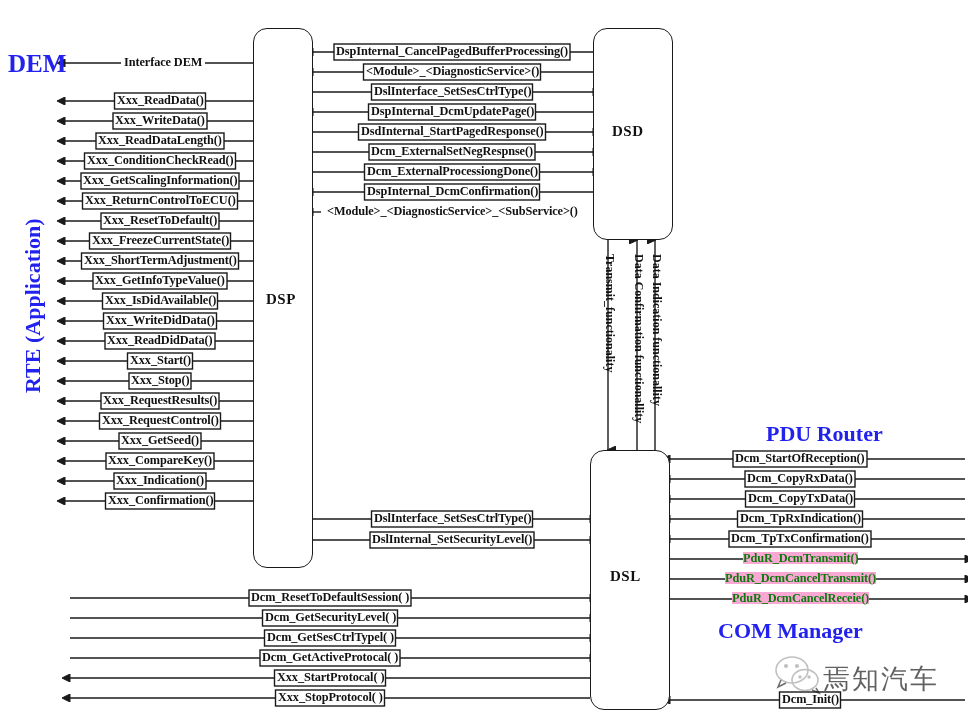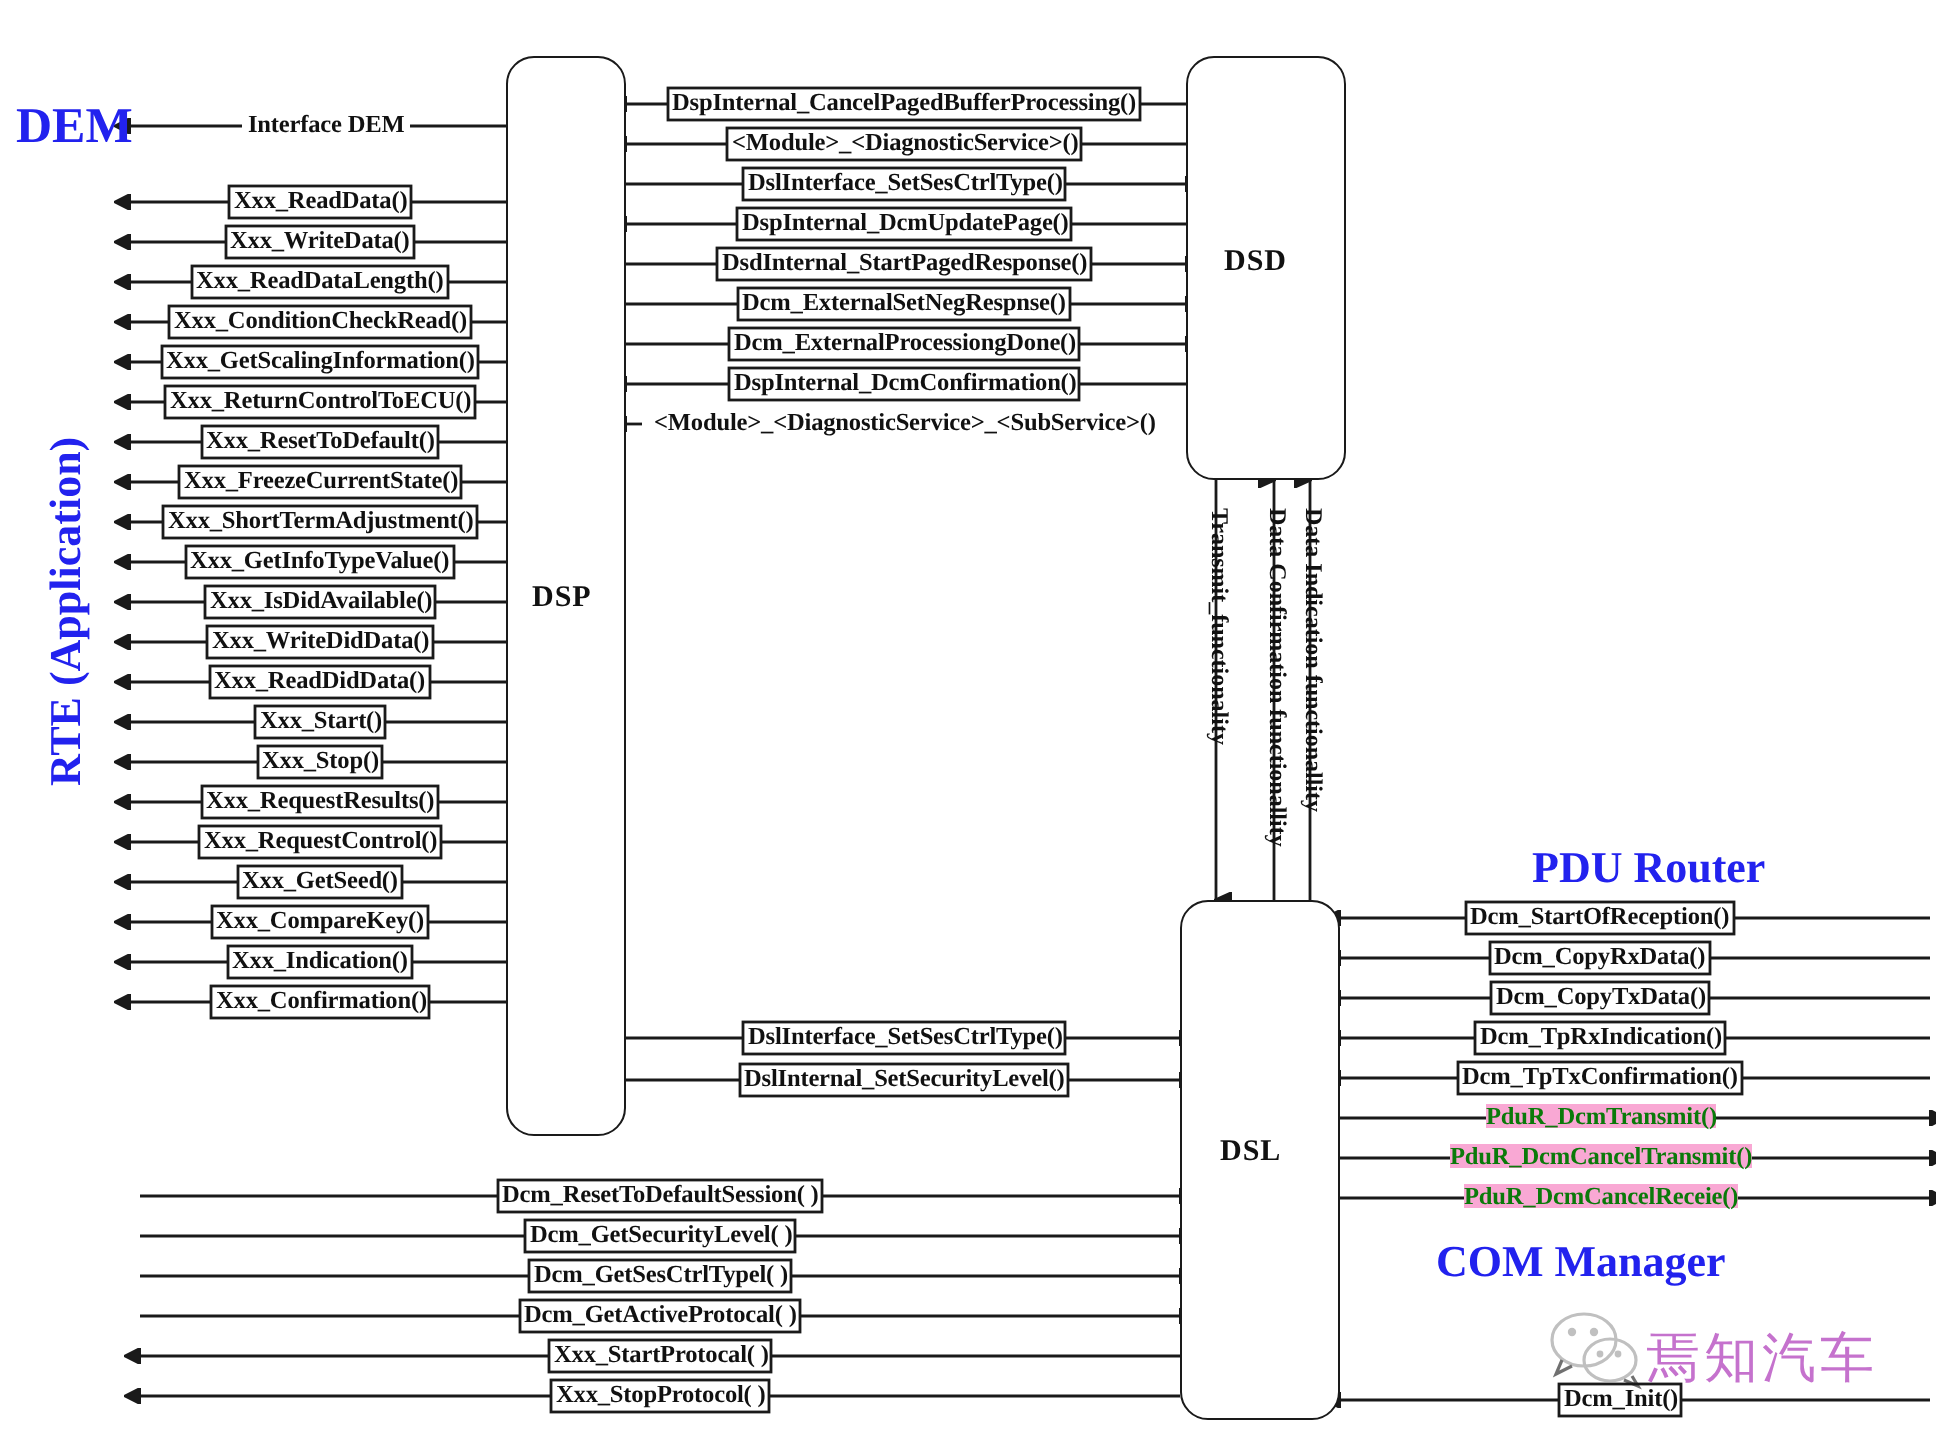--- a/index.html
+++ b/index.html
@@ -45,21 +45,21 @@
     color:#111;transform-origin:left top;
   }
 
   svg line,svg path,svg polyline{stroke:#1a1a1a;}
 
   #watermark{
     position:absolute;left:775px;top:655px;width:180px;height:62px;
     opacity:.62;pointer-events:none;
   }
   #wm-text{
-    position:absolute;left:48px;top:6px;font-size:27px;color:#a21caf;
+    position:absolute;left:48px;top:6px;font-size:27px;color:#000000;
     font-family:"DejaVu Sans",sans-serif;letter-spacing:2px;white-space:nowrap;
   }
 </style>
 </head>
 <body>
 
 <div id="canvas">
 
   <svg id="lines" width="968" height="721" style="position:absolute;left:0;top:0;">
     <defs>

